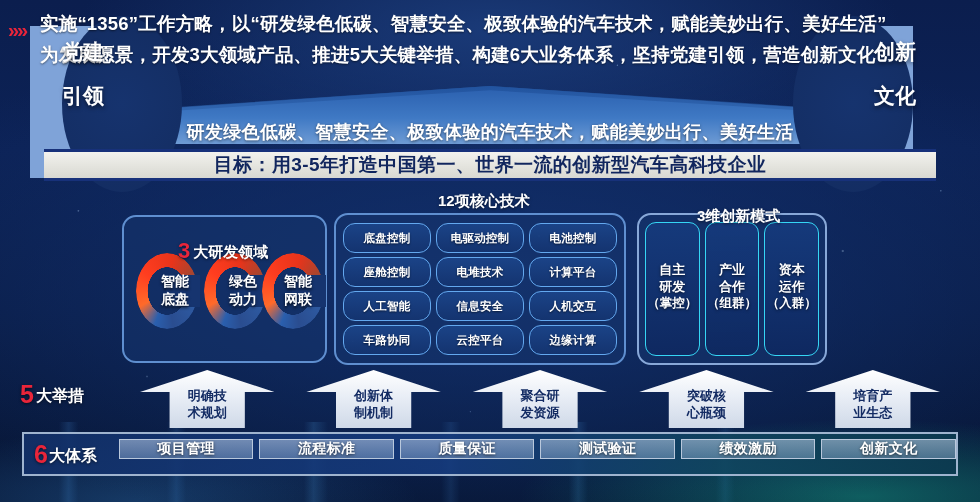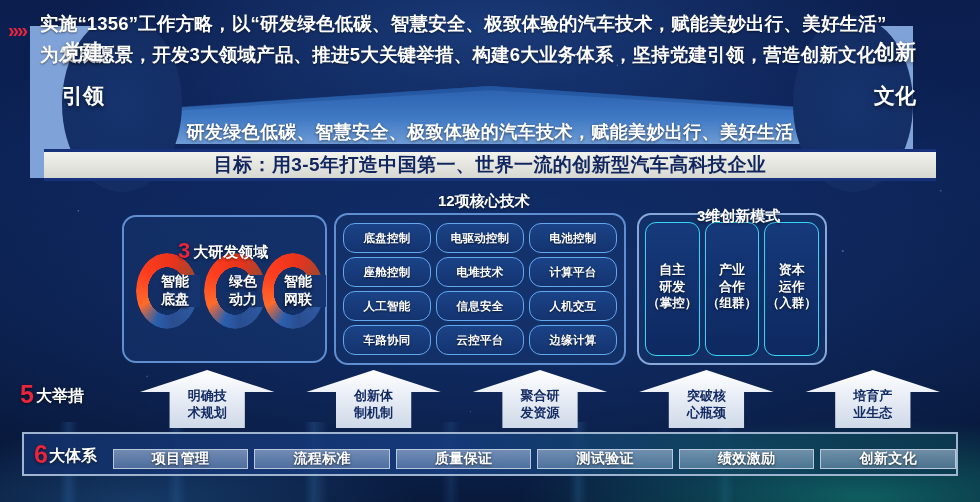--- a/index.html
+++ b/index.html
@@ -167,24 +167,24 @@
   }
   .uparrow .txt { position:absolute; left:0; right:0; top:17px; text-align:center;
     color:#132b63; font-size:13px; font-weight:bold; line-height:17px; }
 
   
   .band6 { position:absolute; left:22px; top:432px; width:936px; height:44px; z-index:7;
     border:2px solid #9fb4cf;
     background: linear-gradient(90deg, rgba(18,48,104,.9) 0%, rgba(22,60,128,.85) 45%,
                 rgba(16,70,96,.85) 75%, rgba(12,58,80,.9) 100%);
     display:flex; align-items:center; }
-  .cap-6 { margin-left:10px; margin-right:16px; color:#ffffff; font-size:16px;
+  .cap-6 { margin-left:10px; margin-right:22px; color:#ffffff; font-size:16px;
     font-weight:bold; white-space:nowrap; text-shadow:0 1px 3px rgba(0,0,0,.6); }
   .cap-6 .num { color:#e8253a; font-size:25px; margin-right:1px; vertical-align:-2px; }
-  .syswrap { flex:1; display:flex; gap:6px; height:30px; align-items:flex-end; }
+  .syswrap { flex:1; display:flex; gap:6px; height:30px; align-items:flex-start; }
   .syscell { flex:1; border:1px solid #b9c8dc;
     background: linear-gradient(180deg, rgba(190,210,235,.55) 0%, rgba(150,180,215,.45) 100%);
     display:flex; align-items:center; justify-content:center;
     color:#ffffff; font-size:14px; font-weight:bold; letter-spacing:.4px;
     text-shadow:0 1px 3px rgba(0,0,0,.65); }
 
   
   .glow { position:absolute; left:0; bottom:0; width:980px; height:110px; z-index:2;
     pointer-events:none;
     background:

